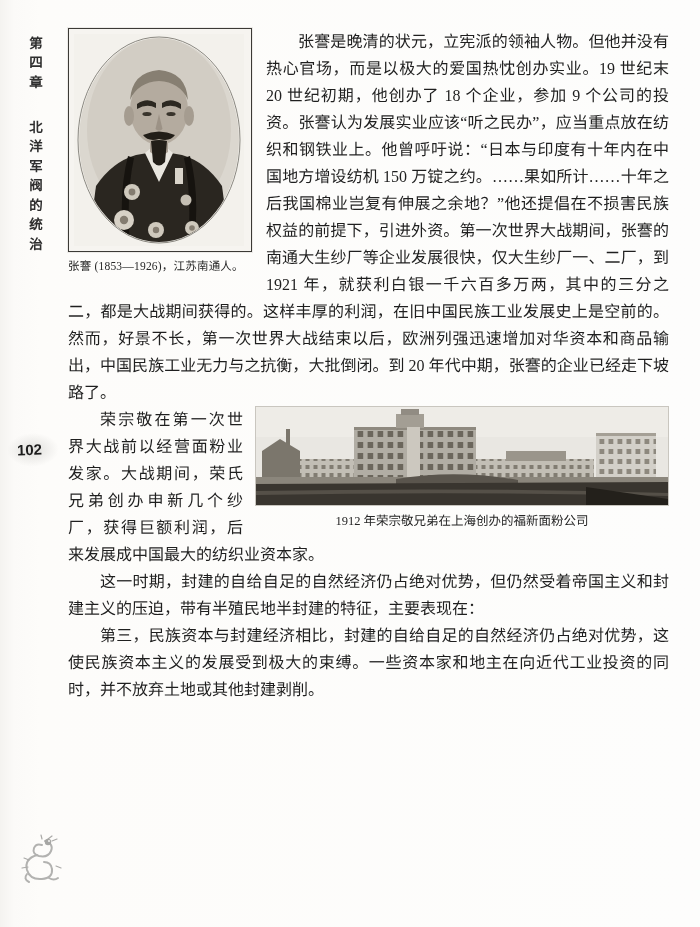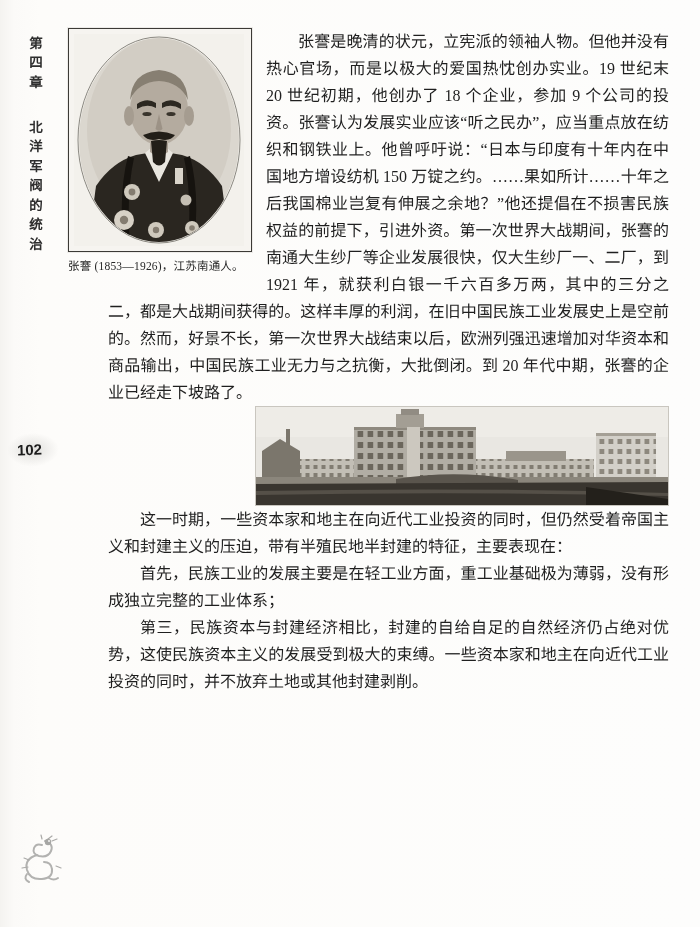--- a/index.html
+++ b/index.html
@@ -59,21 +59,21 @@
   .content {
     position: absolute;
     left: 68px;
     top: 28px;
     width: 601px;
     font-size: 16px;
     line-height: 27px;
     text-align: justify;
   }
   .content p { margin: 0; }
-  .content p.indent { text-indent: 2em; margin-left: 40px; }
+  .content p.indent { text-indent: 2em; }
   .para-continued { margin-bottom: 14px !important; }
 
   
   .portrait-figure {
     float: left;
     width: 184px;
     margin: 6px 14px 4px 2px;
   }
   .portrait-frame {
     border: 1px solid #3c3a36;
@@ -247,23 +247,24 @@
         <rect x="340" y="26" width="60" height="46" fill="url(#winRight)"></rect>
         <rect x="340" y="26" width="60" height="3" fill="#a5a096"></rect>
 
         <rect x="0" y="70" width="412" height="8" fill="#8b867c"></rect>
         <path d="M140 72 Q200 62 262 73 L262 78 L140 78 Z" fill="#5a554d"></path>
 
         <path d="M0 77 L412 75 L412 98 L0 98 Z" fill="#39352f"></path>
         <path d="M0 84 Q210 80 412 86 L412 89 Q210 84 0 88 Z" fill="#555048"></path>
         <path d="M330 80 L412 92 L412 98 L330 98 Z" fill="#23201b"></path>
       </svg>
+      <figcaption class="factory-caption">1912 年荣宗敬兄弟在上海创办的福新面粉公司</figcaption>
     </figure>
 
+    <p class="indent">荣宗敬在第一次世界大战前以经营面粉业发家。大战期间，荣氏兄弟创办申新几个纱厂，获得巨额利润，后来发展成中国最大的纺织业资本家。</p>
 
     <div class="clearfix"></div>
 
-    <p class="indent">这一时期，一些资本家和地主在向近代工业投资的同时，但仍然受着帝国主义和封建主义的压迫，带有半殖民地半封建的特征，主要表现在：</p>
-    <p class="indent">首先，民族工业的发展主要是在轻工业方面，重工业基础极为薄弱，没有形成独立完整的工业体系；</p>
+    <p class="indent">这一时期，封建的自给自足的自然经济仍占绝对优势，但仍然受着帝国主义和封建主义的压迫，带有半殖民地半封建的特征，主要表现在：</p>
     <p class="indent">第三，民族资本与封建经济相比，封建的自给自足的自然经济仍占绝对优势，这使民族资本主义的发展受到极大的束缚。一些资本家和地主在向近代工业投资的同时，并不放弃土地或其他封建剥削。</p>
 
   </main>
 </div>
 
 </body></html>

